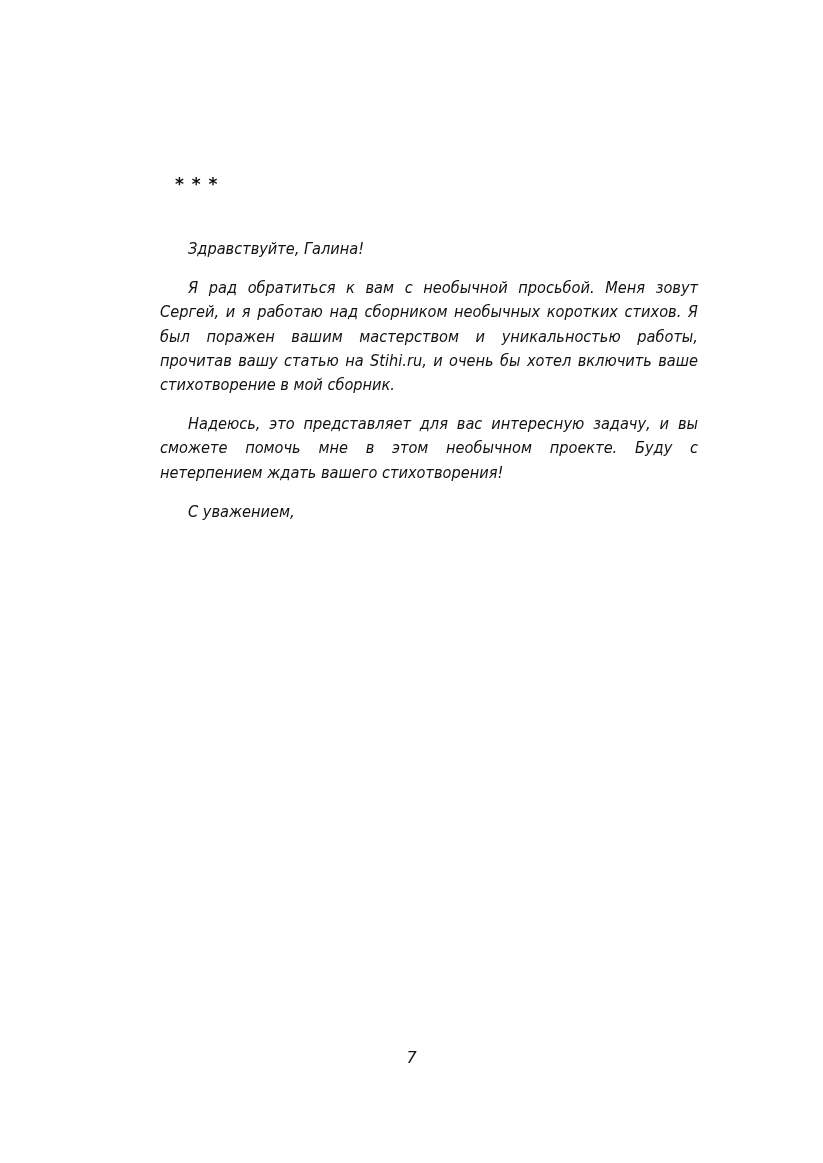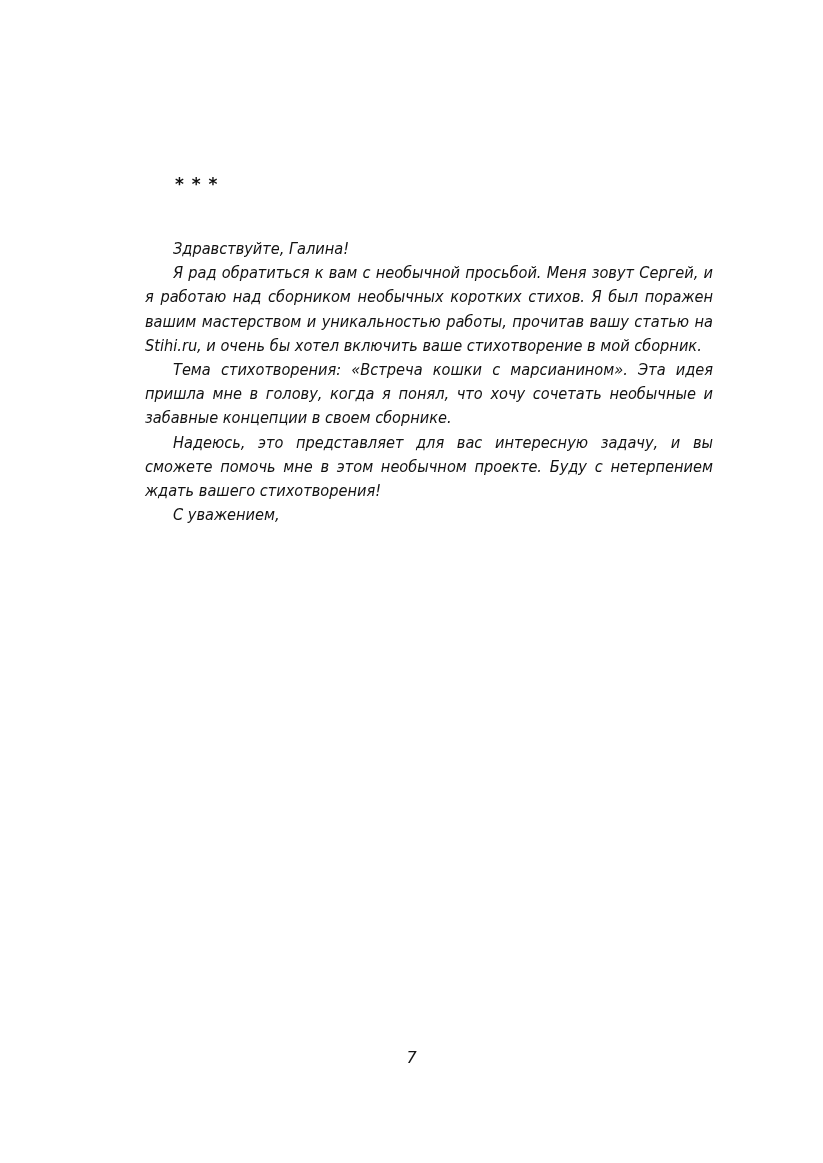--- a/index.html
+++ b/index.html
@@ -41,21 +41,21 @@
     font-size: 16.2px;
     line-height: 24.2px;
     color: #121212;
     text-align: justify;
     text-justify: inter-word;
     font-stretch: condensed;
     -webkit-font-smoothing: antialiased;
   }
 
   .letter-body p {
-    margin: 0;
+    margin: 15px;
     text-indent: 28px;
     text-align: justify;
   }
 
   
   .letter-body p.short-line {
     text-align: left;
   }
 
   
@@ -80,21 +80,20 @@
 
     <div class="section-mark">* * *</div>
 
     <div class="letter-body">
 
       <p class="short-line">Здравствуйте, Галина!</p>
 
       <p>Я рад обратиться к вам с необычной просьбой. Меня зовут Сергей, и я работаю над сборником необычных коротких стихов. Я был поражен вашим мастерством и уникальностью работы, прочитав вашу статью на Stihi.ru, и очень бы хотел включить ваше стихотворение в мой сборник.</p>
 
 
-      <p>Тема стихотворения: «Встреча кошки с марсианином». Эта идея пришла мне в голову, когда я понял, что хочу сочетать необычные и забавные концепции в своем сборнике.</p>
 
 
 
       <p>Надеюсь, это представляет для вас интересную задачу, и вы сможете помочь мне в этом необычном проекте. Буду с нетерпением ждать вашего стихотворения!</p>
 
       <p class="short-line">С уважением,</p>
 
 
     </div>
   </div>

